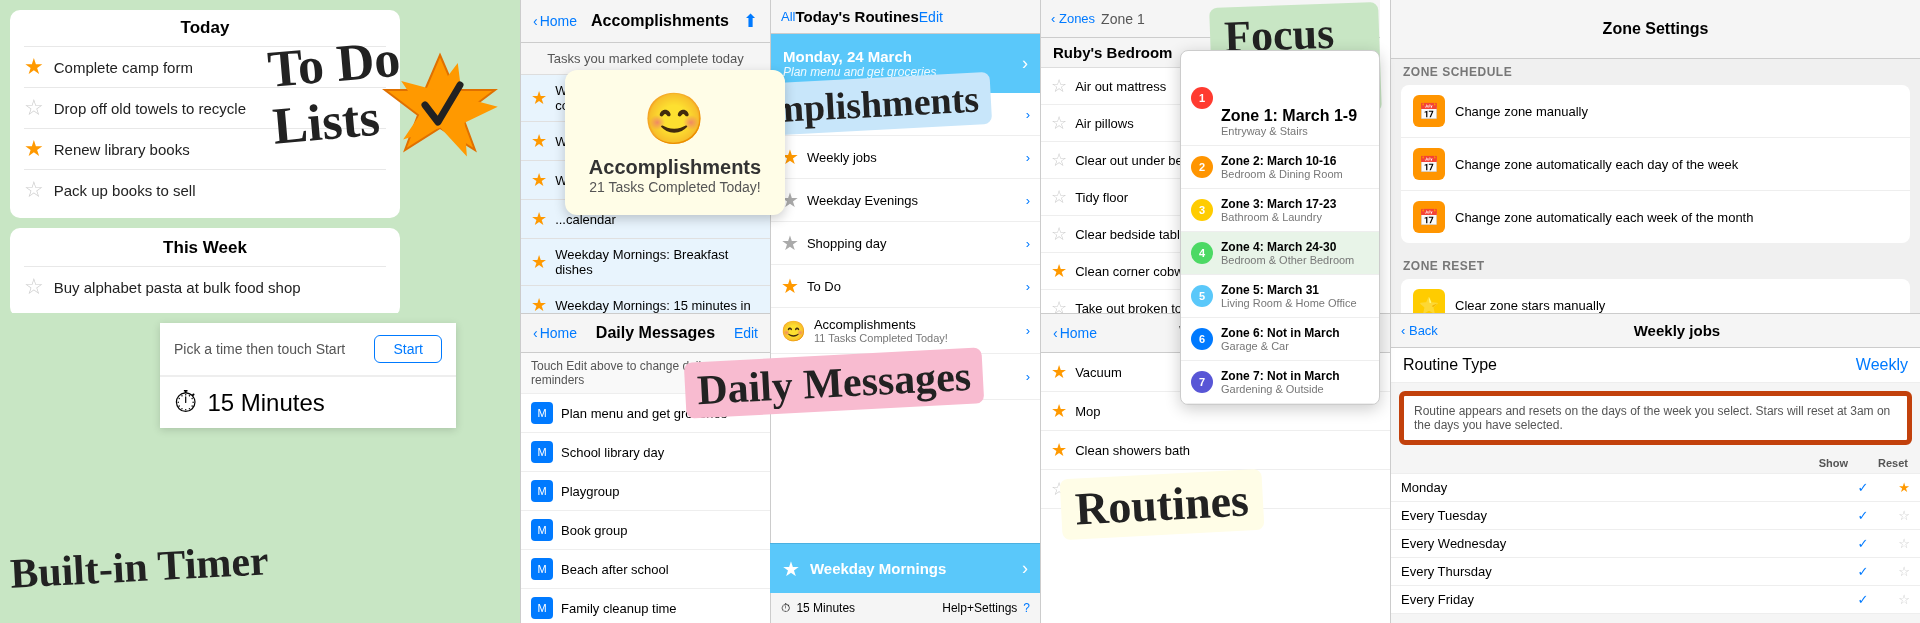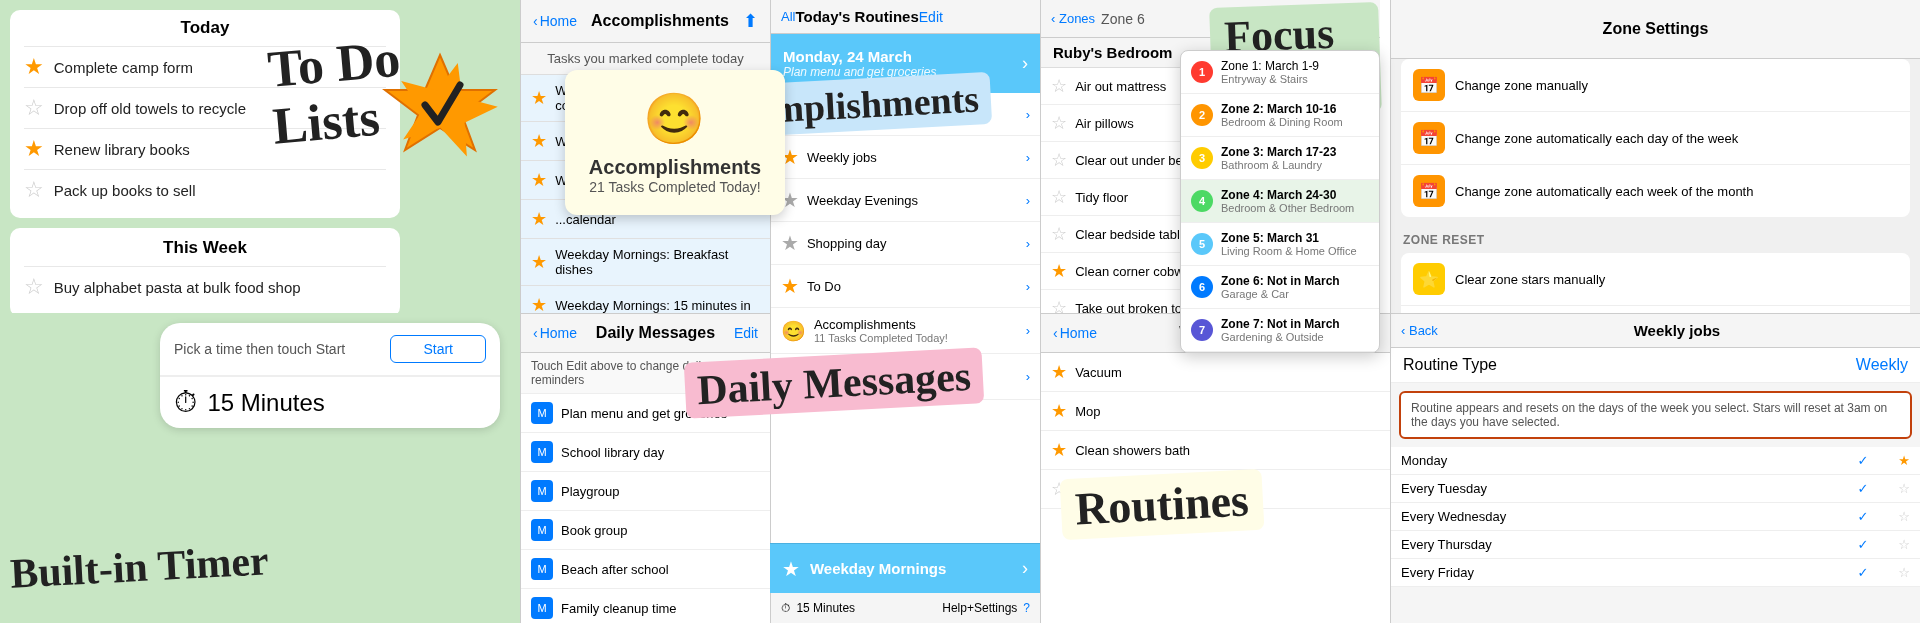--- a/index.html
+++ b/index.html
@@ -175,21 +175,21 @@
       border-bottom: 1px solid #eee;
     }
 
     .timer-pick-label { font-size: 14px; color: #555; }
 
     .timer-start-btn {
       border: 1px solid #007aff;
       color: #007aff;
       background: white;
       border-radius: 6px;
-      padding: 5px 32px;
+      padding: 5px 18px;
       font-size: 14px;
     }
 
     .timer-scroll {
       position: relative;
       height: 180px;
       overflow: hidden;
       display: flex;
       flex-direction: column;
       align-items: center;
@@ -514,21 +514,21 @@
 </div>
 
 <div style="position:absolute;left:680px;top:80px;font-family:'Comic Sans MS','Marker Felt',cursive;font-size:38px;font-weight:bold;color:#222;transform:rotate(-3deg);z-index:15;background:#c8e6fa;padding:4px 12px;border-radius:8px;">
   Accomplishments
 </div>
 
 <div style="position:absolute;left:0;top:313px;width:520px;height:310px;background:#c8e6c4;">
 
   <div style="font-family:'Comic Sans MS','Marker Felt',cursive;font-size:42px;font-weight:bold;color:#222;position:absolute;left:10px;top:230px;transform:rotate(-3deg);z-index:10;">Built-in Timer</div>
 
-  <div style="position:absolute;left:160px;top:10px;width:340px;background:white;border-radius:20px;overflow:hidden;box-shadow:0 2px 8px rgba(0,0,0,0.15);">
+  <div style="position:absolute;left:160px;top:10px;width:296px;background:white;border-radius:0;overflow:hidden;box-shadow:0 2px 8px rgba(0,0,0,0.15);">
     <div class="timer-header">
       <span class="timer-pick-label">Pick a time then touch Start</span>
       <button class="timer-start-btn">Start</button>
     </div>
     <div class="timer-display">
       <div class="timer-icon">⏱</div>
       <div class="timer-value">15 Minutes</div>
     </div>
   </div>
 </div>
@@ -641,21 +641,21 @@
 
 <div style="position:absolute;left:1040px;top:0;width:340px;height:623px;background:white;border-left:1px solid #ccc;">
 
   <div style="position:absolute;left:170px;top:5px;font-family:'Comic Sans MS','Marker Felt',cursive;font-size:44px;font-weight:bold;color:#222;transform:rotate(-2deg);z-index:25;background:#c8e6c4;padding:4px 14px;border-radius:8px;">Focus Zones</div>
 
   <div class="zone-nav" style="z-index:5;position:relative;">
     <div class="zone-nav-back">
       <span>‹</span>
       <span>Zones</span>
     </div>
-    <div class="zone-nav-zone">Zone 6</div>
+    <div class="zone-nav-zone">Zone 1</div>
     <span style="margin-left:auto;border:1px solid #ccc;padding:2px 8px;font-size:13px;border-radius:4px;">5</span>
     <span style="border:1px solid #ccc;padding:2px 8px;font-size:13px;border-radius:4px;margin-left:4px;">7</span>
   </div>
 
   <div class="zone-section-title">Ruby's Bedroom</div>
 
   <div class="zone-item">
     <span class="zone-star gray">☆</span>
     <span>Air out mattress</span>
   </div>
@@ -682,21 +682,21 @@
   <div class="zone-item">
     <span class="zone-star gray">☆</span>
     <span>Take out broken toys</span>
   </div>
 </div>
 
 <div class="panel-zone-dropdown">
   <div class="zone-dd-item">
     <div class="zone-dd-num" style="background:#ff3b30;">1</div>
     <div>
-      <div style="font-size:12px;font-weight:normal;">Zone 1: March 1-9</div>
+      <div style="font-size:16px;font-weight:bold;margin-top:48px;">Zone 1: March 1-9</div>
       <div style="font-size:11px;color:#777;">Entryway &amp; Stairs</div>
     </div>
   </div>
   <div class="zone-dd-item">
     <div class="zone-dd-num" style="background:#ff9500;">2</div>
     <div>
       <div style="font-size:12px;font-weight:bold;">Zone 2: March 10-16</div>
       <div style="font-size:11px;color:#777;">Bedroom &amp; Dining Room</div>
     </div>
   </div>
@@ -735,20 +735,21 @@
       <div style="font-size:11px;color:#777;">Gardening &amp; Outside</div>
     </div>
   </div>
 </div>
 
 <div style="position:absolute;left:1390px;top:0;width:530px;height:313px;background:#f0f0f0;border-left:1px solid #ccc;">
   <div class="zsettings-nav">
     <div class="zsettings-title">Zone Settings</div>
   </div>
 
+  <div class="zsettings-section">Zone Schedule</div>
   <div class="zsettings-card">
     <div class="zsettings-item">
       <div class="zs-icon" style="background:#ff9500;">📅</div>
       <span>Change zone manually</span>
     </div>
     <div class="zsettings-item">
       <div class="zs-icon" style="background:#ff9500;">📅</div>
       <span>Change zone automatically each day of the week</span>
     </div>
     <div class="zsettings-item">
@@ -806,24 +807,31 @@
       <span>Back</span>
     </div>
     <div class="rw-title">Weekly jobs</div>
   </div>
 
   <div style="background:white;padding:8px 12px;border-bottom:1px solid #eee;display:flex;align-items:center;justify-content:space-between;">
     <span>Routine Type</span>
     <span style="color:#007aff;">Weekly</span>
   </div>
 
-  <div style="background:white;margin:8px;border-radius:6px;padding:8px 10px;font-size:12px;color:#555;border:2px solid #c2410c;">
+  <div style="background:white;margin:8px;border-radius:6px;padding:8px 10px;font-size:12px;color:#555;border:5px solid #c2410c;">
     <span>Routine appears and resets on the days of the week you select. Stars will reset at 3am on the days you have selected.</span>
   </div>
 
+  <div style="display:flex;justify-content:space-between;padding:4px 12px;font-size:11px;font-weight:bold;color:#555;border-bottom:1px solid #eee;">
+    <span> </span>
+    <div style="display:flex;gap:30px;">
+      <span>Show</span>
+      <span>Reset</span>
+    </div>
+  </div>
 
   <div style="background:white;">
     <div class="rw-day-item">
       <span>Monday</span>
       <div style="display:flex;gap:30px;">
         <span style="color:#007aff;">✓</span>
         <span style="color:#f90;">★</span>
       </div>
     </div>
     <div class="rw-day-item">

